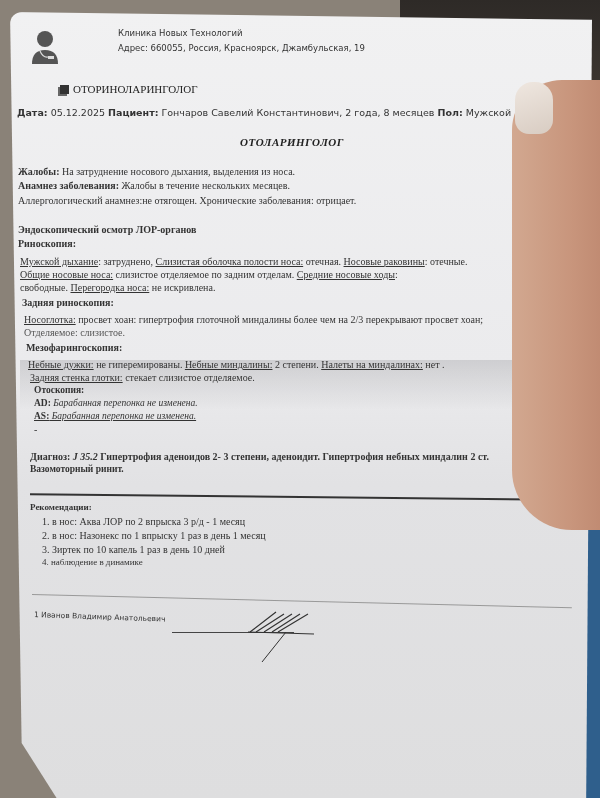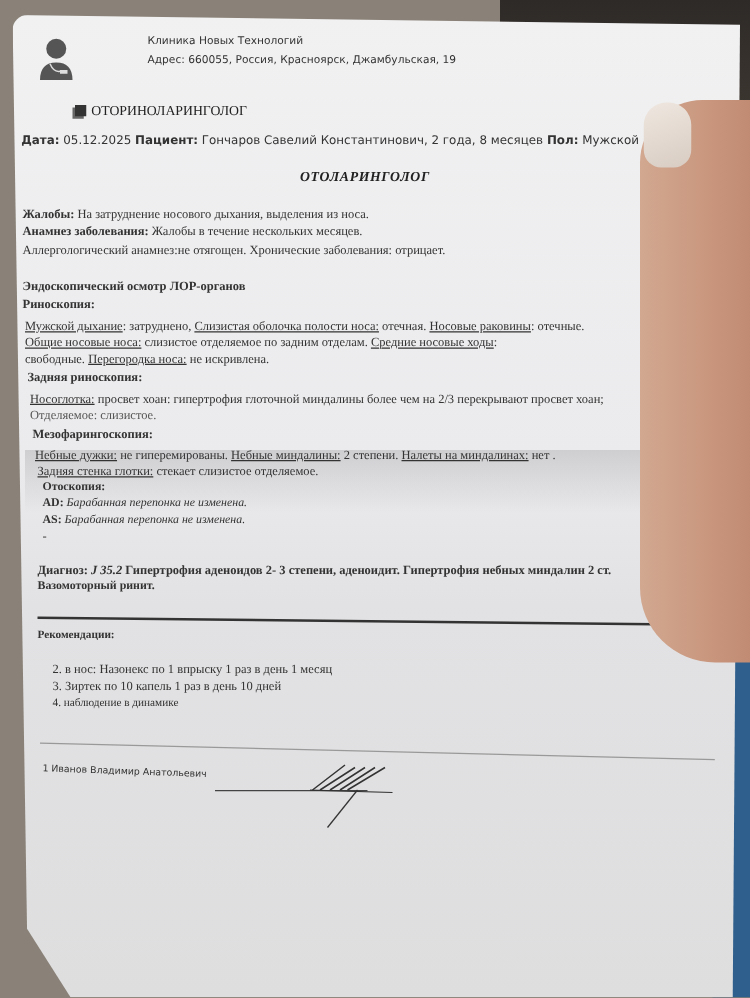--- a/index.html
+++ b/index.html
@@ -113,33 +113,34 @@
     <span class="u">Небные дужки:</span><span> не гиперемированы. </span><span class="u">Небные миндалины:</span><span> 2 степени. </span><span class="u">Налеты на миндалинах:</span><span> нет .</span>
   </div>
   <div class="line" style="left:30px;top:372px;">
     <span class="u">Задняя стенка глотки:</span><span> стекает слизистое отделяемое.</span>
   </div>
 
   <div class="line b" style="left:34px;top:385px;font-size:9.5px;">Отоскопия:</div>
   <div class="line" style="left:34px;top:398px;font-size:9.5px;">
     <span class="b">AD:</span><span style="font-style:italic"> Барабанная перепонка не изменена.</span>
   </div>
-  <div class="line" style="left:34px;top:411px;font-size:9.5px;">
+  <div class="line" style="left:34px;top:411px;font-size:9.5px;text-decoration:underline;">
     <span class="b">AS:</span><span style="font-style:italic">  Барабанная перепонка не изменена.</span>
   </div>
   <div class="line" style="left:34px;top:424px;">-</div>
 
   <div class="line b" style="left:30px;top:451px;">
     <span>Диагноз:</span><span style="font-weight:bold;font-style:italic"> J 35.2 </span><span>Гипертрофия аденоидов 2- 3 степени, аденоидит.  Гипертрофия небных миндалин 2 ст.</span>
   </div>
   <div class="line b" style="left:30px;top:464px;font-size:9.5px;">Вазомоторный ринит.</div>
 
   <div class="rule" style="left:30px;top:496px;width:532px;transform:rotate(0.6deg);"></div>
 
   <div class="line b" style="left:30px;top:502px;font-size:9px;">Рекомендации:</div>
+  <div class="line" style="left:42px;top:516px;">1. в нос: Аква ЛОР по 2 впрыска 3 р/д - 1 месяц</div>
   <div class="line" style="left:42px;top:530px;">2. в нос: Назонекс по 1 впрыску 1 раз в день 1 месяц</div>
   <div class="line" style="left:42px;top:544px;">3. Зиртек по 10 капель 1 раз в день 10 дней</div>
   <div class="line" style="left:42px;top:557px;font-size:9px;">4. наблюдение  в динамике</div>
 
   <div class="rule2" style="left:32px;top:594px;width:540px;transform:rotate(1.4deg);transform-origin:left;"></div>
 
   <div class="line sans" style="left:34px;top:610px;font-size:7.5px;transform:rotate(2deg);transform-origin:left;">1 Иванов Владимир Анатольевич</div>
   <div class="rule2" style="left:172px;top:632px;width:122px;background:#444;"></div>
 
   <svg class="sig" width="80" height="60" viewBox="0 0 80 60">

